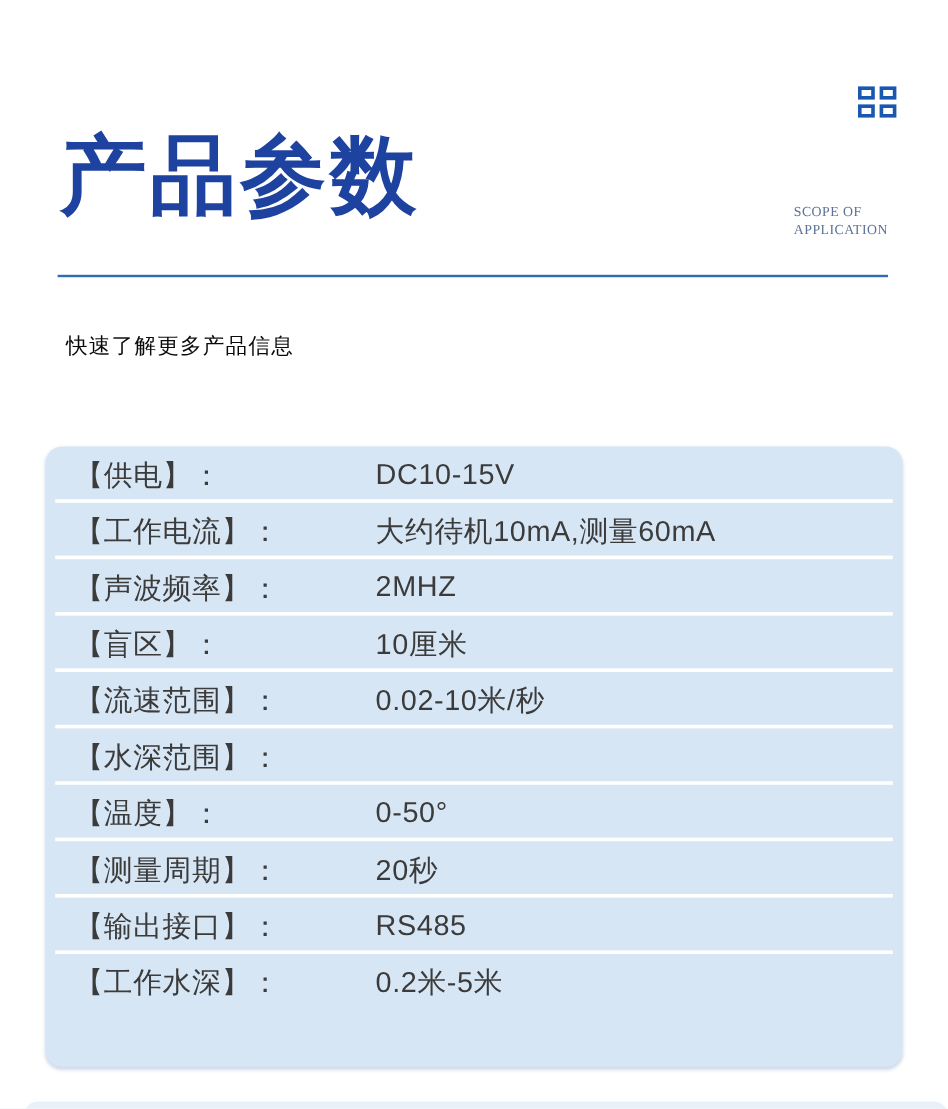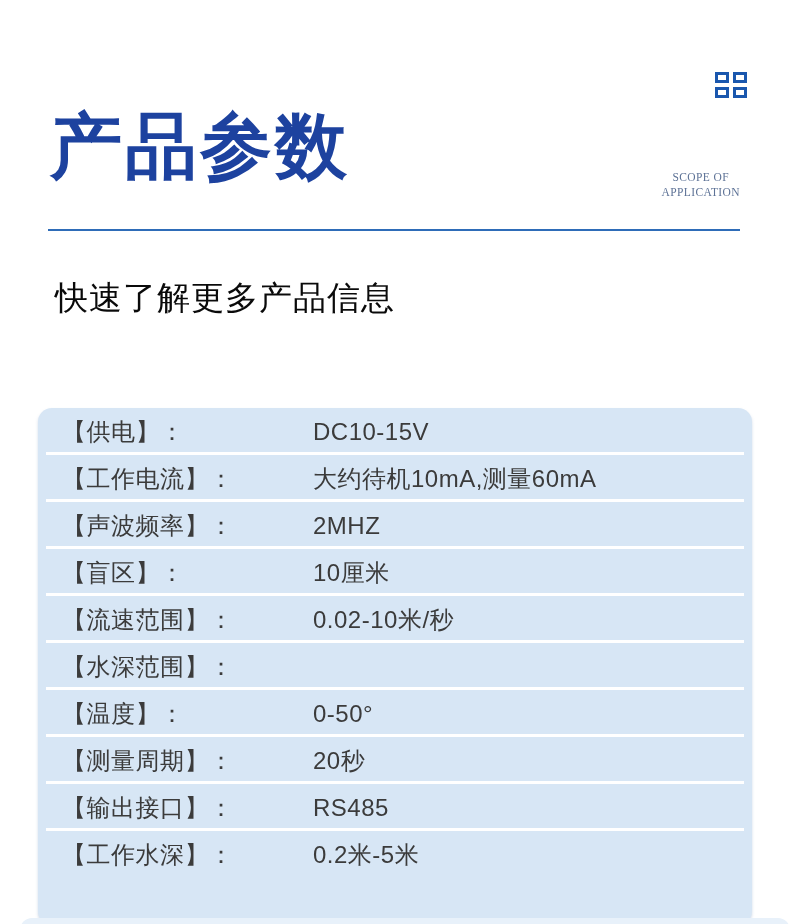--- a/index.html
+++ b/index.html
@@ -17,40 +17,39 @@
   }
   
   .page-title{
     position:absolute;left:50px;top:106px;
     font-family:"Liberation Serif","DejaVu Serif",serif;
     font-size:72px;font-weight:900;color:#1d429f;letter-spacing:3px;line-height:1.15;
     white-space:nowrap;
   }
   
   .scope-label{
-    position:absolute;right:50px;top:170px;text-align:center;
+    position:absolute;right:50px;top:170px;text-align:left;
     font-family:"Liberation Serif","DejaVu Serif",serif;
     font-size:11.5px;line-height:1.3;color:#5d7296;letter-spacing:0.4px;
   }
   
   .title-rule{
     position:absolute;left:48px;top:229px;width:692px;height:2px;background:#2e6cb8;
   }
   
   .page-subtitle{
     position:absolute;left:55px;top:276px;
     font-family:"Liberation Serif","DejaVu Serif",serif;
-    font-size:33px;color:#0a0a0a;letter-spacing:1px;white-space:nowrap;
+    font-size:18px;color:#0a0a0a;letter-spacing:1px;white-space:nowrap;
   }
   
   .spec-table{
     position:absolute;left:38px;top:372px;width:714px;height:517px;
     background:#d7e6f5;border-radius:14px;overflow:hidden;
     box-shadow:0 2px 3px rgba(120,150,190,0.35);
-    margin-top:36px;
   }
   .spec-row{
     height:47px;display:flex;align-items:center;position:relative;
     font-size:24px;color:#3b3b3b;letter-spacing:0.5px;
   }
   .spec-row:not(:last-child)::after{
     content:"";position:absolute;left:8px;right:8px;bottom:0;height:3px;background:#ffffff;
   }
   .spec-label{
     width:251px;padding-left:24px;flex:0 0 auto;white-space:nowrap;

